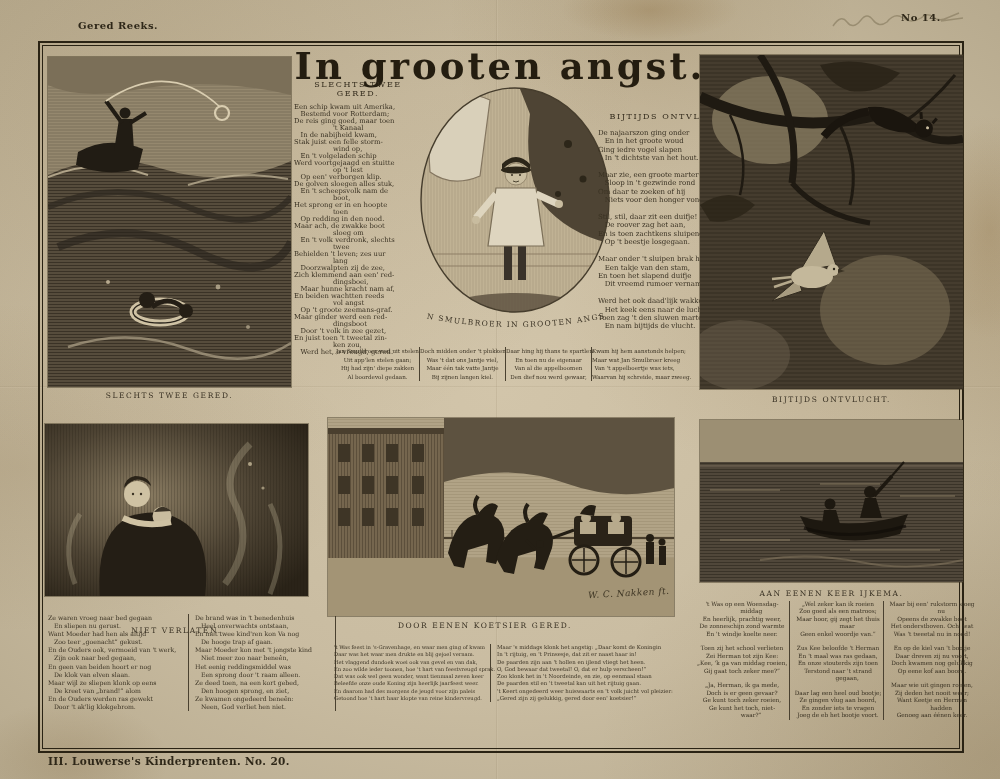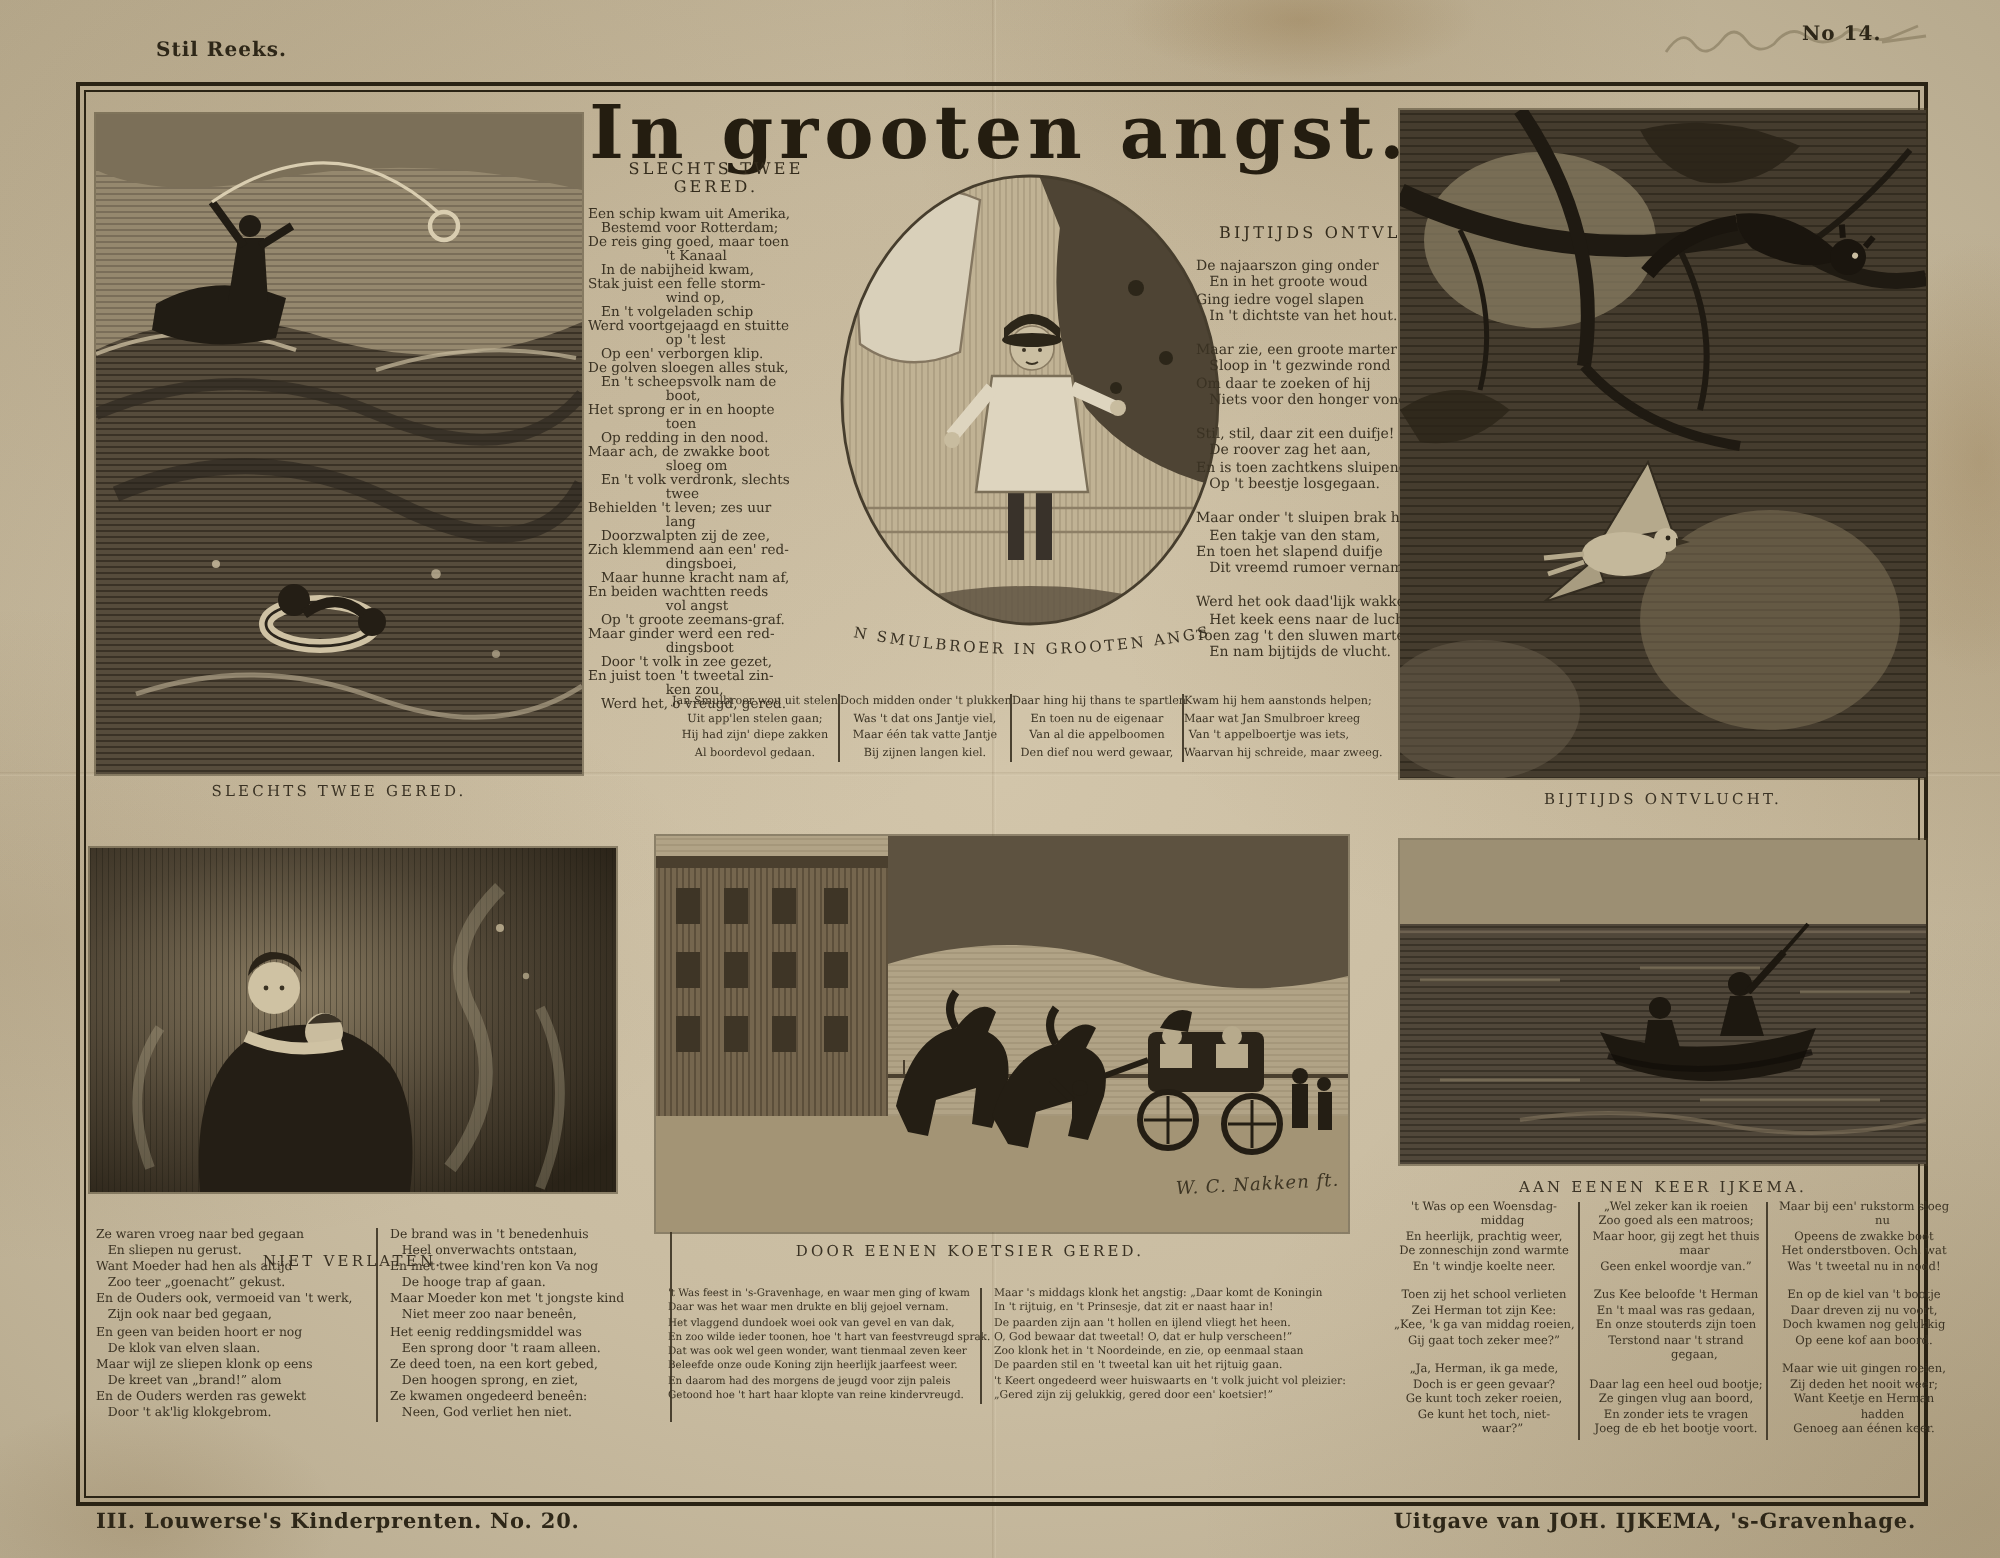--- a/index.html
+++ b/index.html
@@ -41,21 +41,21 @@
   <div class="crease-v" style="left:496px"></div>
   <div class="crease-h" style="top:386px"></div>
   <div class="stain" style="left:560px;top:-20px;width:180px;height:60px;background:radial-gradient(ellipse,rgba(130,96,46,.25),transparent 70%)"></div>
   <div class="stain" style="left:930px;top:120px;width:120px;height:220px;background:radial-gradient(ellipse,rgba(130,96,46,.22),transparent 70%)"></div>
   <div class="stain" style="left:-30px;top:700px;width:200px;height:120px;background:radial-gradient(ellipse,rgba(110,82,40,.18),transparent 70%)"></div>
 
   <svg style="position:absolute;left:828px;top:4px" width="165" height="30" viewBox="0 0 165 30">
     <path d="M5 22 q8 -12 14 -4 t14 -2 q6 -8 12 0 t14 2 q8 -10 16 -4 t18 0 q6 -6 12 -1 t14 1 l12 -5 m-18 8 l22 -3" fill="none" stroke="#8d8166" stroke-width="1.4" opacity=".75"></path>
   </svg>
 
-  <div class="masthead" style="left:78px">Stil Reeks.</div>
+  <div class="masthead" style="left:78px">Gered Reeks.</div>
   <div class="masthead" style="left:901px;top:12px">No 14.</div>
 
   <div class="frame"></div>
 
   <div class="title">In grooten angst.</div>
 
   <svg class="engraving" style="left:48px;top:57px" width="243" height="330" viewBox="0 0 243 330">
     <defs>
       <pattern id="hA" width="3" height="3" patternUnits="userSpaceOnUse">
           <rect width="3" height="3" fill="#95886e"></rect>
@@ -477,15 +477,14 @@
 Op eene kof aan boord.
 
 Maar wie uit gingen roeien,
 Zij deden het nooit weer;
 Want Keetje en Herman
           hadden
 Genoeg aan éénen keer.</div>
   </div>
 
   <div class="footer" style="left:48px">III. Louwerse's Kinderprenten. No. 20.</div>
-  <div class="footer" style="left:640px;width:318px;text-align:right">Uitgave van JOH. IJKEMA, 's-Gravenhage.</div>
 
 </div>
 
 </body></html>

